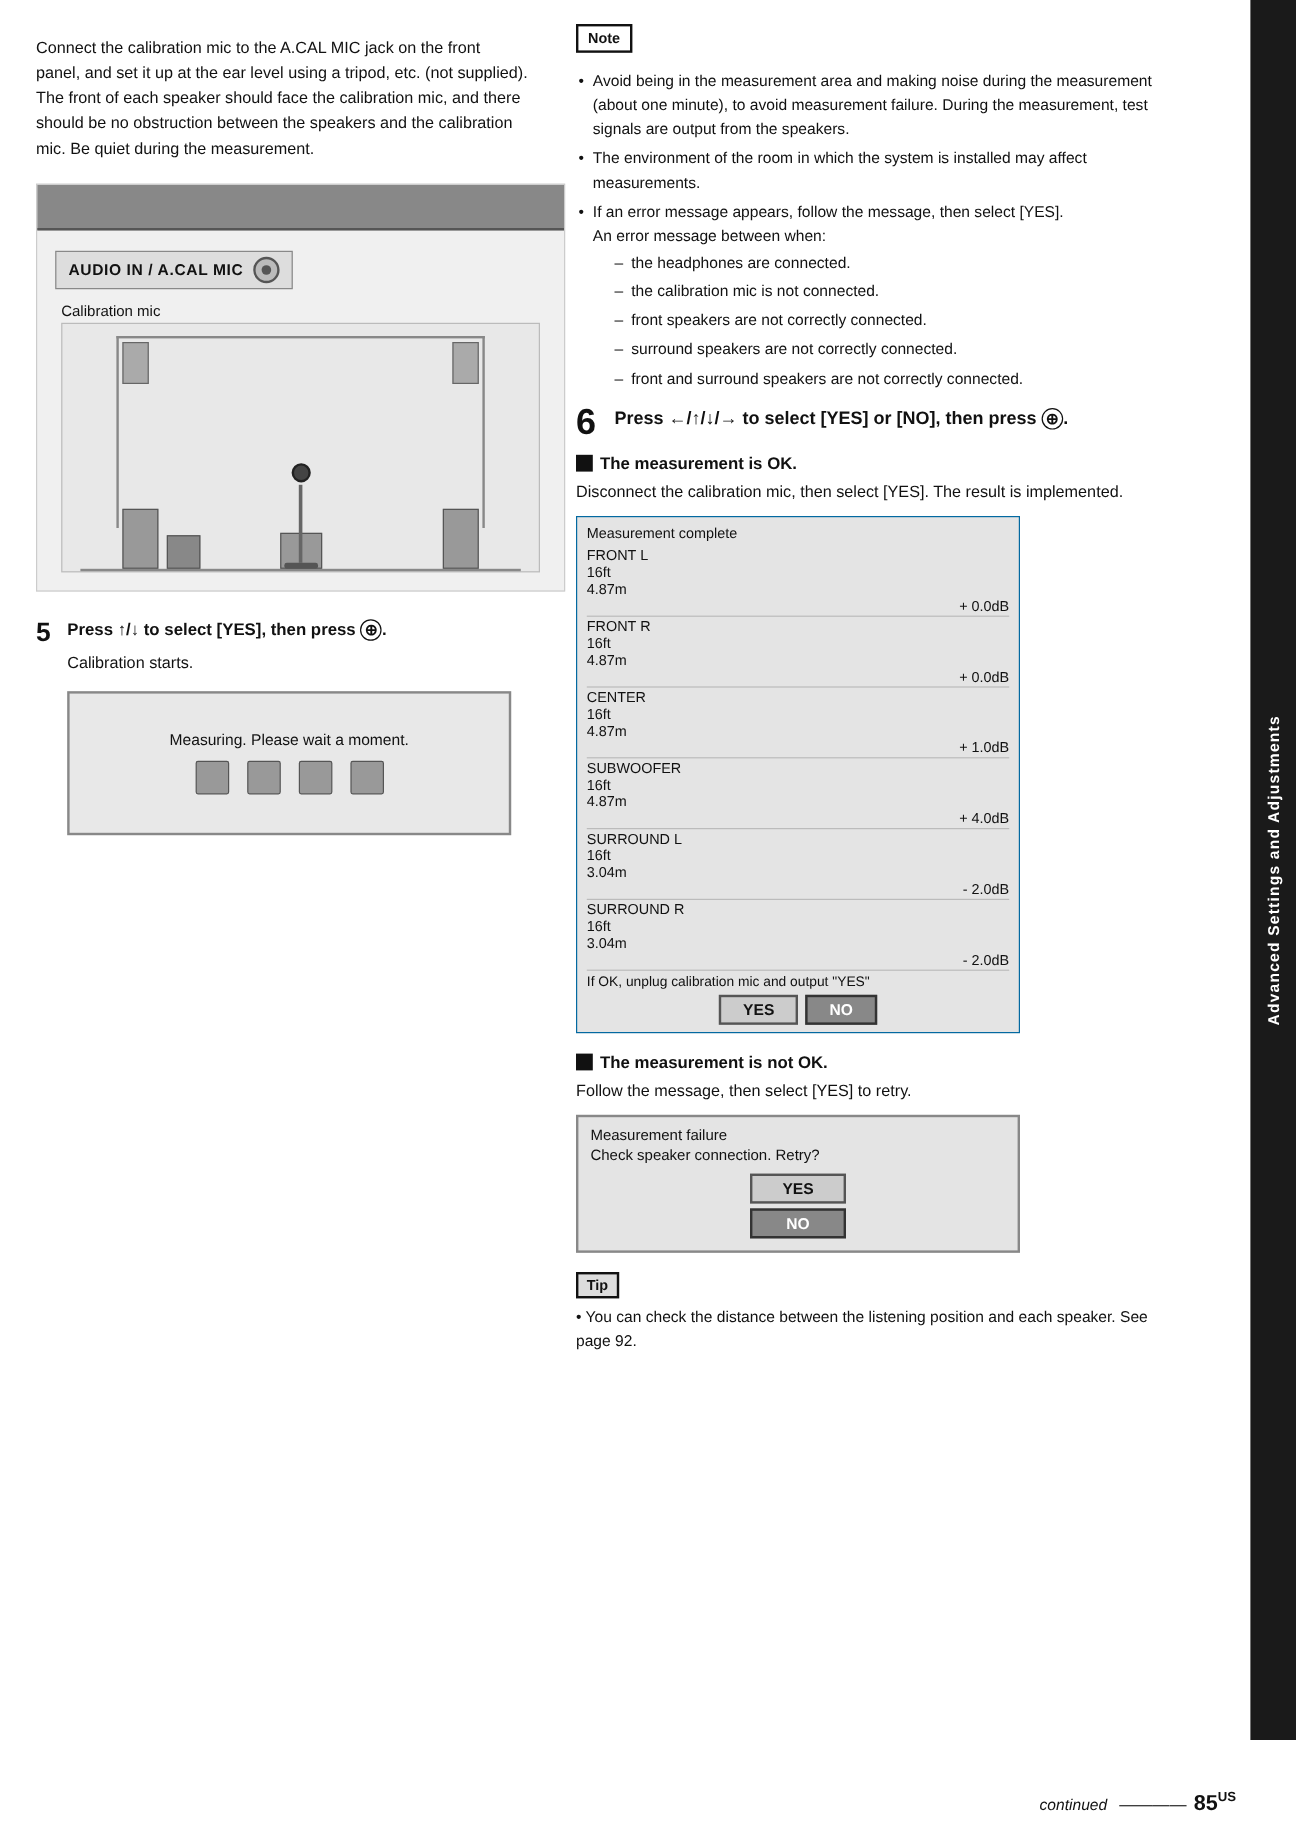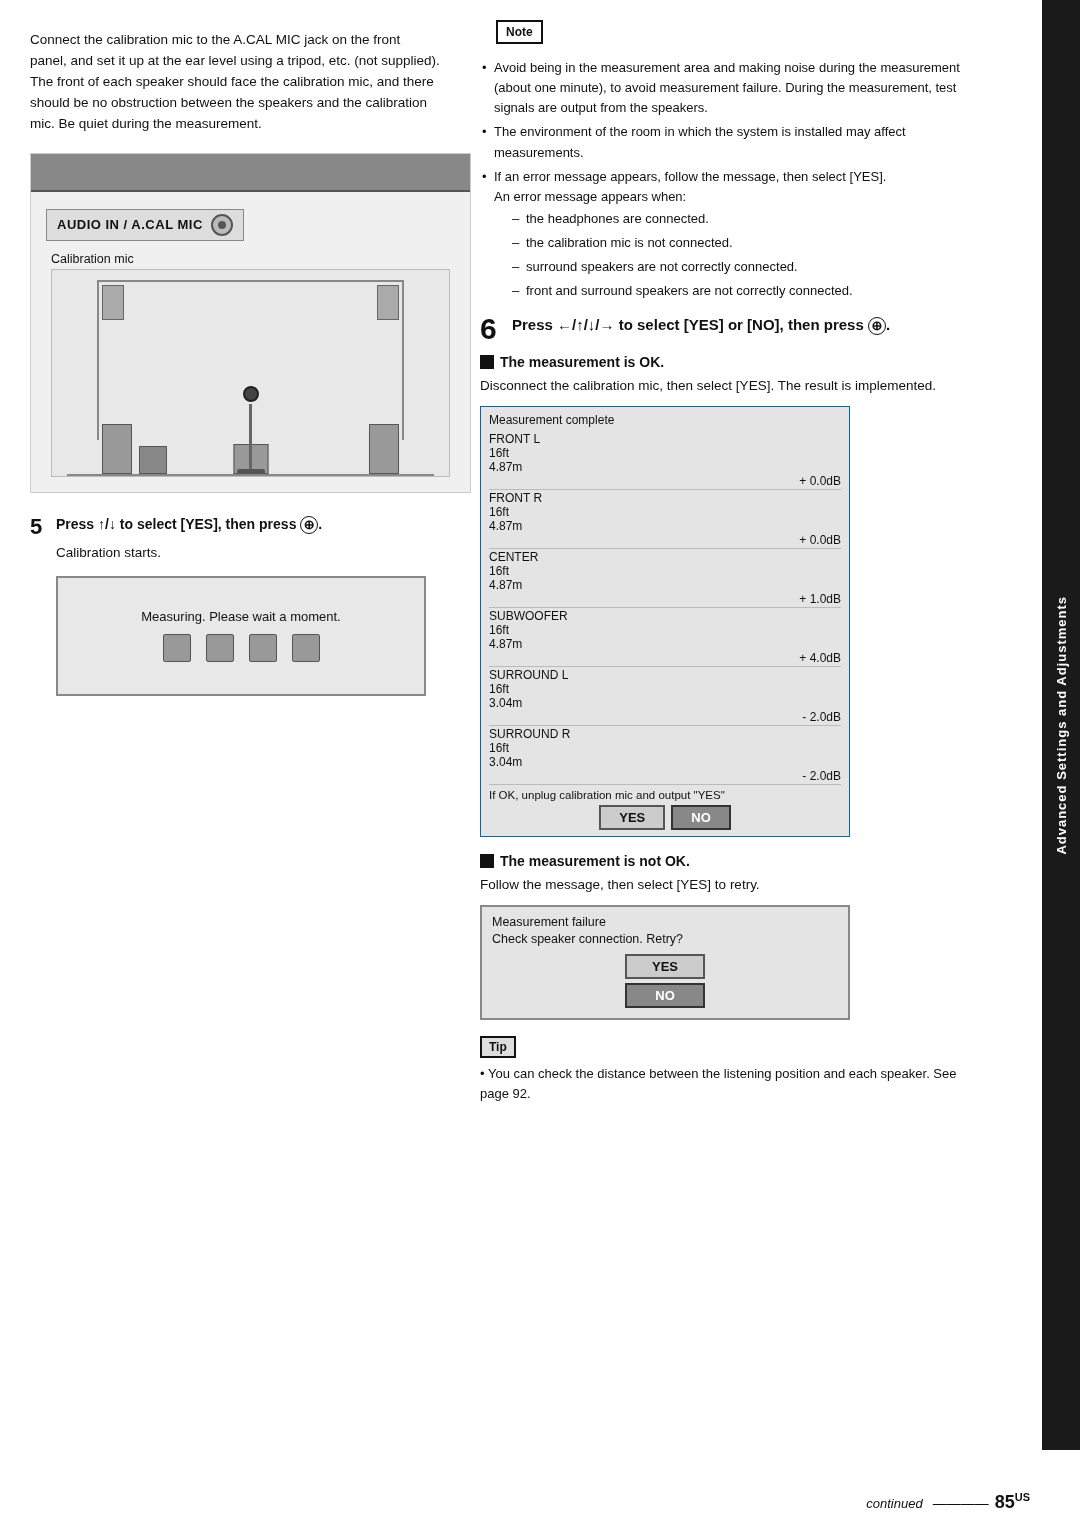--- a/index.html
+++ b/index.html
@@ -485,34 +485,35 @@
         <div class="spk-icon"></div>
         <div class="spk-icon"></div>
       </div>
     </div>
   </div>
 
 </div>
 
 <div class="right-col">
 
-  <div style="margin-bottom: 6px; margin-left: 16px;">
+  <div style="margin-bottom: 6px;">
     <span class="note-box">Note</span>
   </div>
   <div class="note-content">
     <ul>
       <li>Avoid being in the measurement area and making noise during the measurement (about one minute), to avoid measurement failure. During the measurement, test signals are output from the speakers.</li>
       <li>The environment of the room in which the system is installed may affect measurements.</li>
       <li>
         <span>If an error message appears, follow the message, then select [YES].</span>
         <br>
-        <span>An error message appears when:</span>
+        <span>An error message between when:</span>
         <ul class="sub-list">
           <li>the headphones are connected.</li>
           <li>the calibration mic is not connected.</li>
+          <li>front speakers are not correctly connected.</li>
           <li>surround speakers are not correctly connected.</li>
           <li>front and surround speakers are not correctly connected.</li>
         </ul>
       </li>
     </ul>
   </div>
 
   <div class="step6-header">
     <span class="step6-num">6</span>
     <span class="step6-text">

